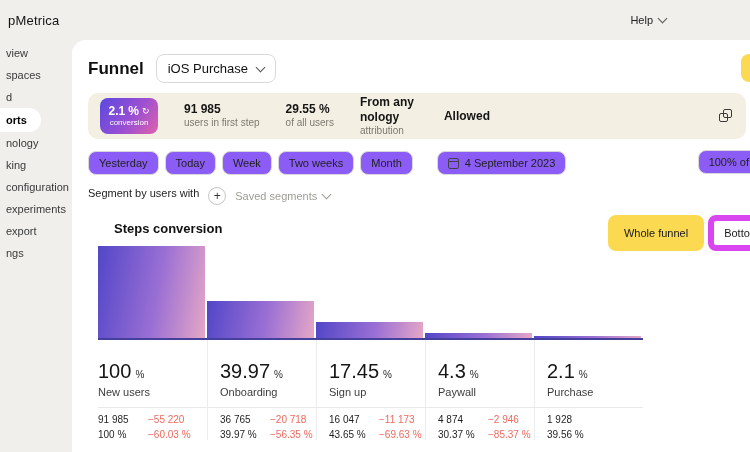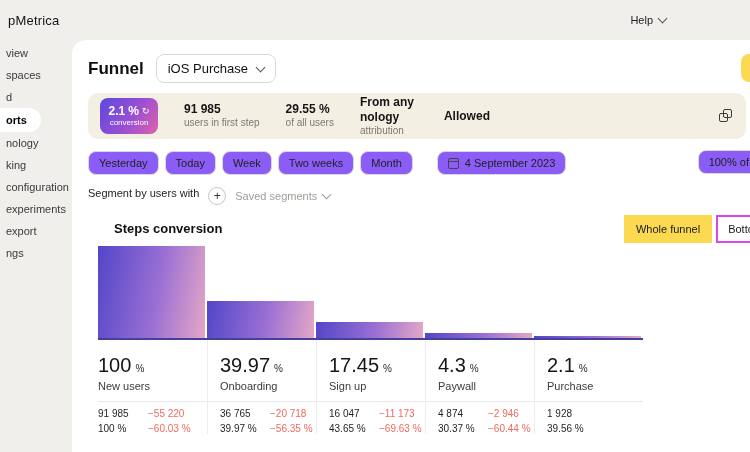--- a/index.html
+++ b/index.html
@@ -55,30 +55,30 @@
   
   .segment-row{display:flex;gap:9px;margin:12px 16px 0;font-size:11px;color:#1d1d1d}
   .plus-btn{width:18px;height:18px;border:1px solid #c6c6c6;border-radius:50%;display:flex;align-items:center;justify-content:center;font-size:12px;color:#333;background:#fff;cursor:pointer;padding:0;line-height:1}
   .saved{display:flex;align-items:center;gap:6px;color:#9d9c95;cursor:pointer}
   .saved .chev{border-color:#9d9c95}
 
   
   .steps-head{display:flex;align-items:flex-end;margin:16px 16px 0 42px;position:relative}
   .steps-title{font-size:13px;font-weight:bold;color:#111}
   .toggle{position:absolute;right:-52px;top:-6px;display:flex;gap:4px}
-  .tbtn{border-radius:0;padding:6px 10px;font-size:11px;border:2px solid #d946ef;background:#fff;color:#1a1a1a;cursor:pointer;white-space:nowrap}
+  .tbtn{border-radius:8px;padding:6px 10px;font-size:11px;border:6px solid #d946ef;background:#fff;color:#1a1a1a;cursor:pointer;white-space:nowrap}
   .tbtn.on{background:var(--yellow,#fbd951);border-color:var(--yellow,#fbd951)}
 
   
   .funnel{margin:12px 0 0 26px;display:flex}
   .fcol{width:109px;box-sizing:border-box}
   .barwrap{height:92px;display:flex;align-items:flex-end;border-bottom:2px solid var(--baseline,#45409b);padding-right:2px;box-sizing:border-box}
   .bar{width:100%;cursor:pointer;
     background:linear-gradient(100deg,var(--bar-start,#5246c8) 0%,var(--bar-mid,#9a6fd4) 55%,var(--bar-end,#e5a7c6) 100%)}
-  .labwrap{padding-top:14px}
+  .labwrap{padding-top:20px}
   .fcol + .fcol .labwrap{border-left:1px solid #ececec}
   .fcol + .fcol .pct,.fcol + .fcol .sname,.fcol + .fcol .srow{padding-left:12px}
   .pct{font-size:20px;color:#161616;display:flex;align-items:baseline;gap:4px;line-height:1.1}
   .pct-unit{font-size:10px;color:#2a2a2a}
   .sname{font-size:11px;color:#3c3c3c;margin-top:4px}
   .sdiv{border-top:1px solid #e9e9e9;margin-top:9px}
   .srow{display:flex;font-size:10px;margin-top:6px;line-height:1.15}
   .srow + .srow{margin-top:3px}
   .sval{min-width:50px;color:#1f1f1f}
   .sdelta{color:var(--negative,#ee6a5f)}
@@ -278,21 +278,21 @@
               <span class="pct-unit">%</span>
             </div>
             <div class="sname">Paywall</div>
             <div class="sdiv"></div>
             <div class="srow">
               <span class="sval">4 874</span>
               <span class="sdelta">−2 946</span>
             </div>
             <div class="srow">
               <span class="sval">30.37 %</span>
-              <span class="sdelta">−60.44 %</span>
+              <span class="sdelta">−85.37 %</span>
             </div>
           </div>
         </div>
           <div class="fcol">
           <div class="barwrap">
             <div class="bar" style="height: 1.9px;"></div>
           </div>
           <div class="labwrap">
             <div class="pct">
               <span>2.1</span>

